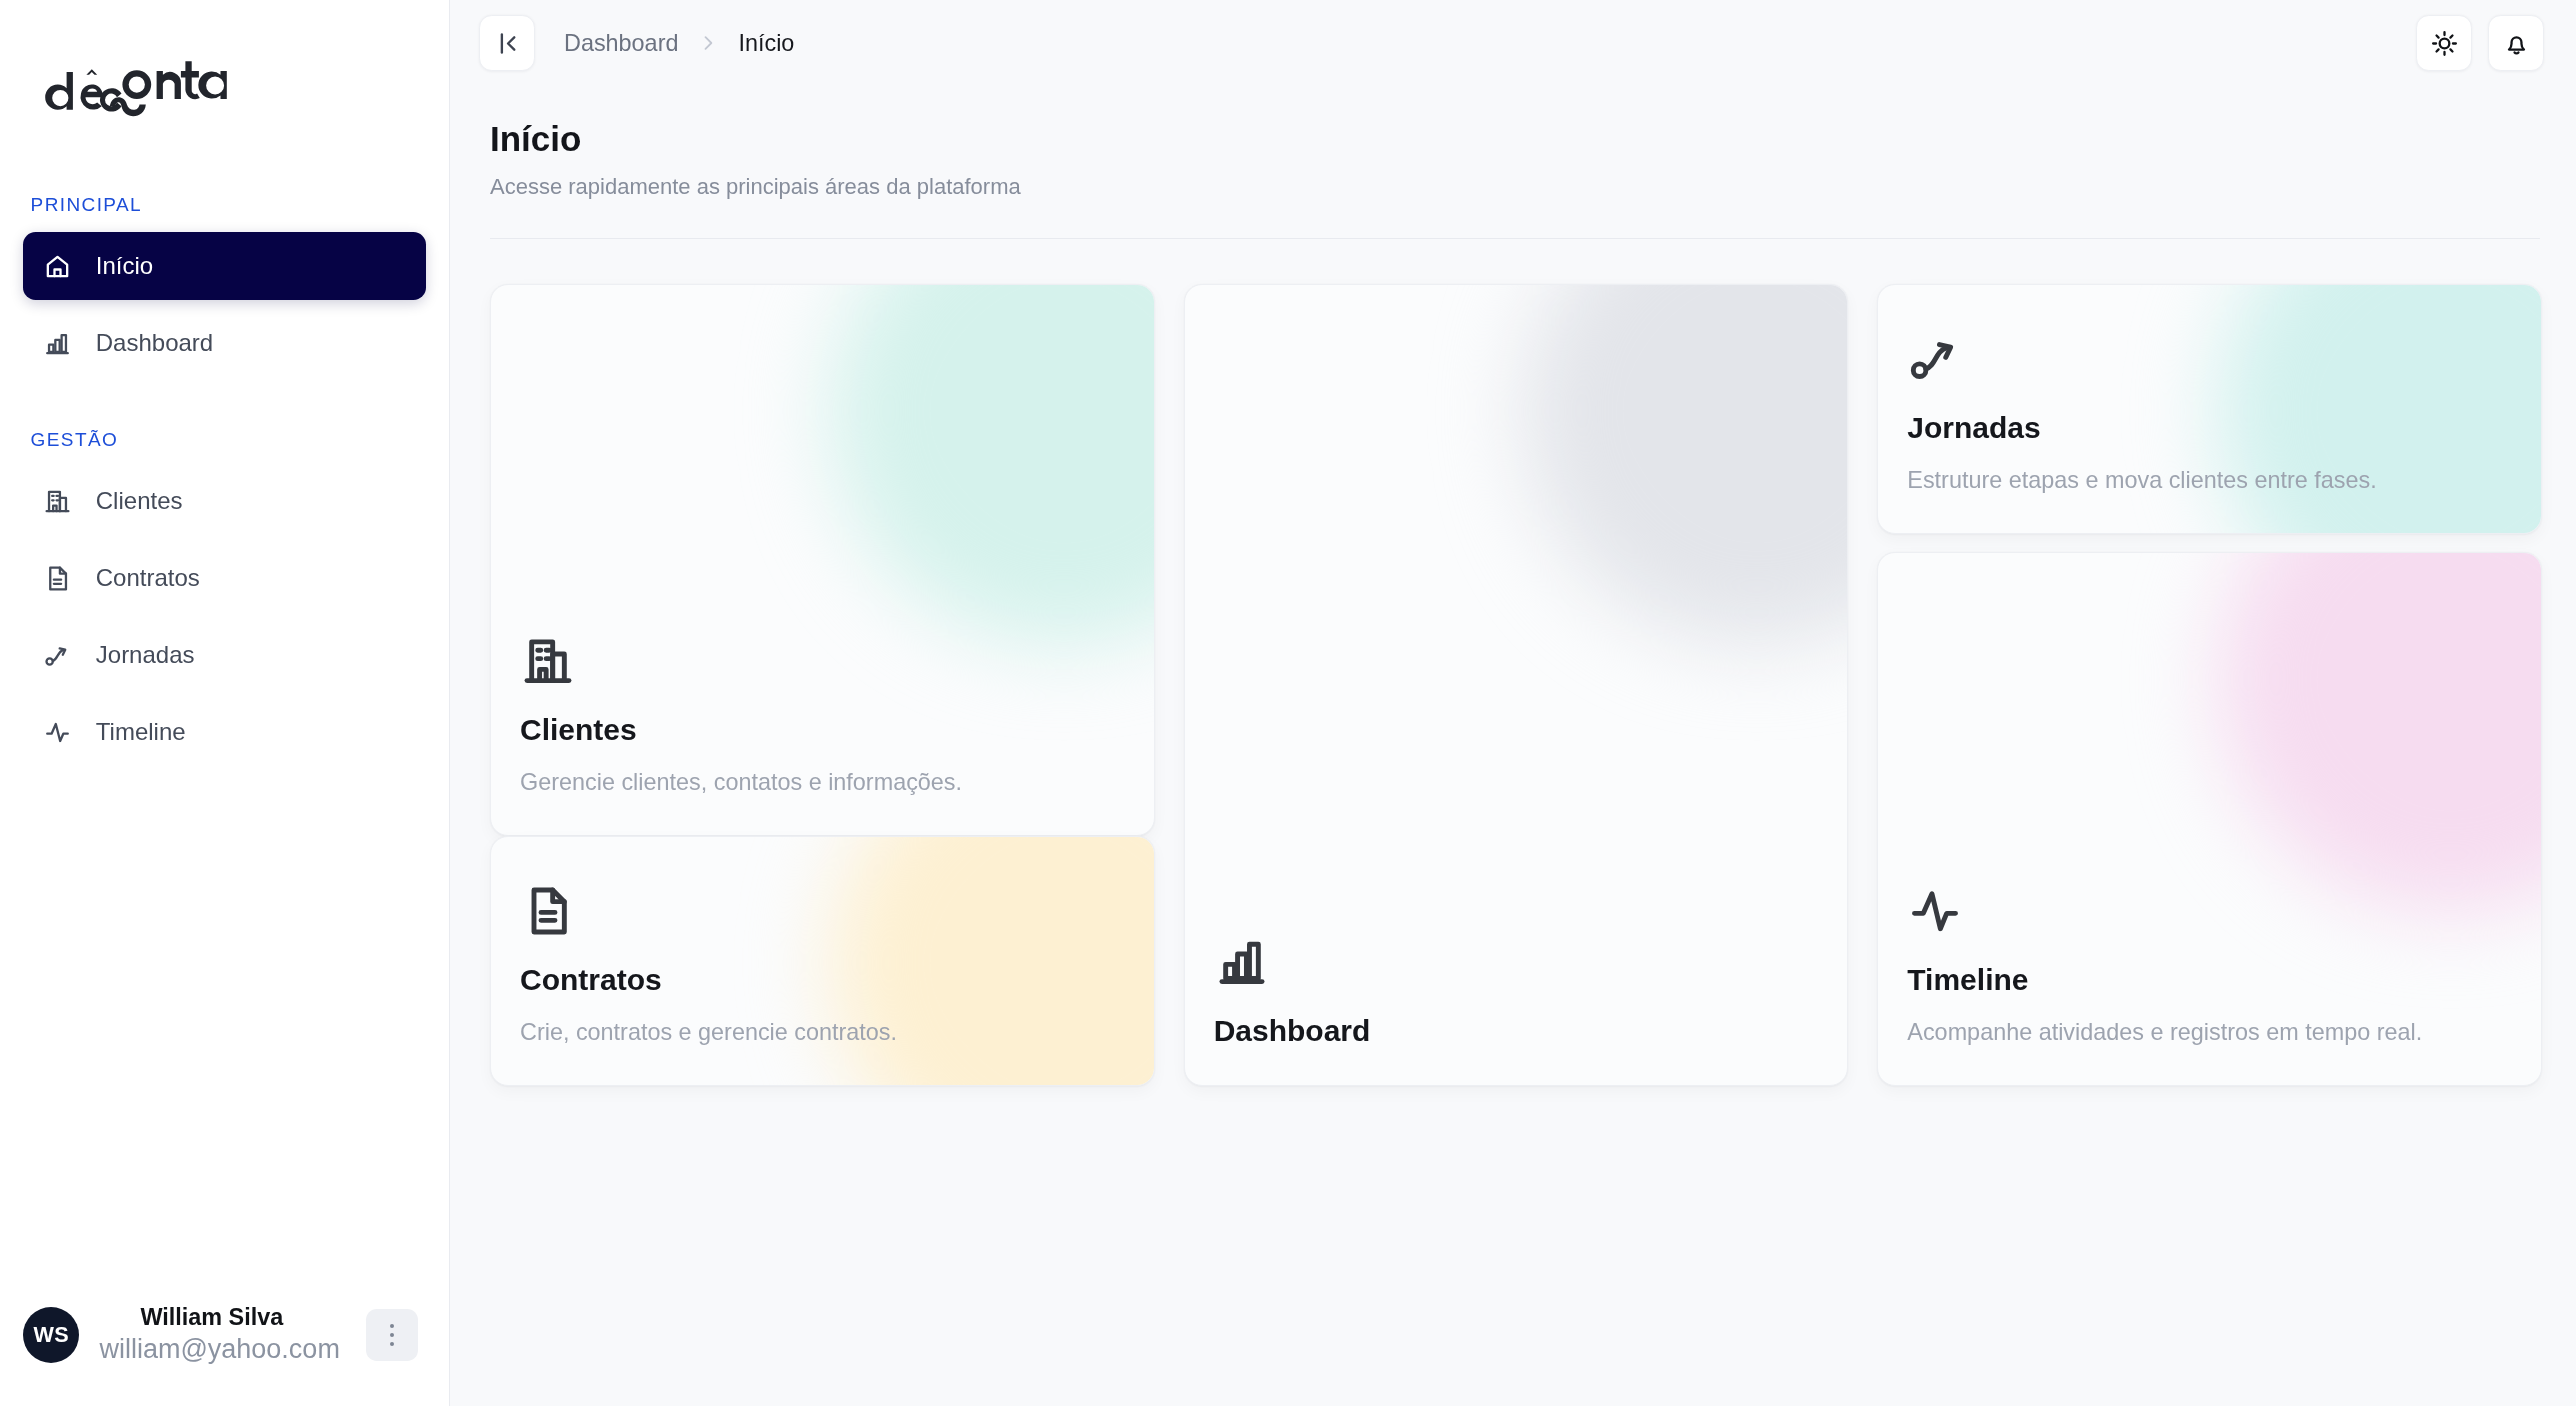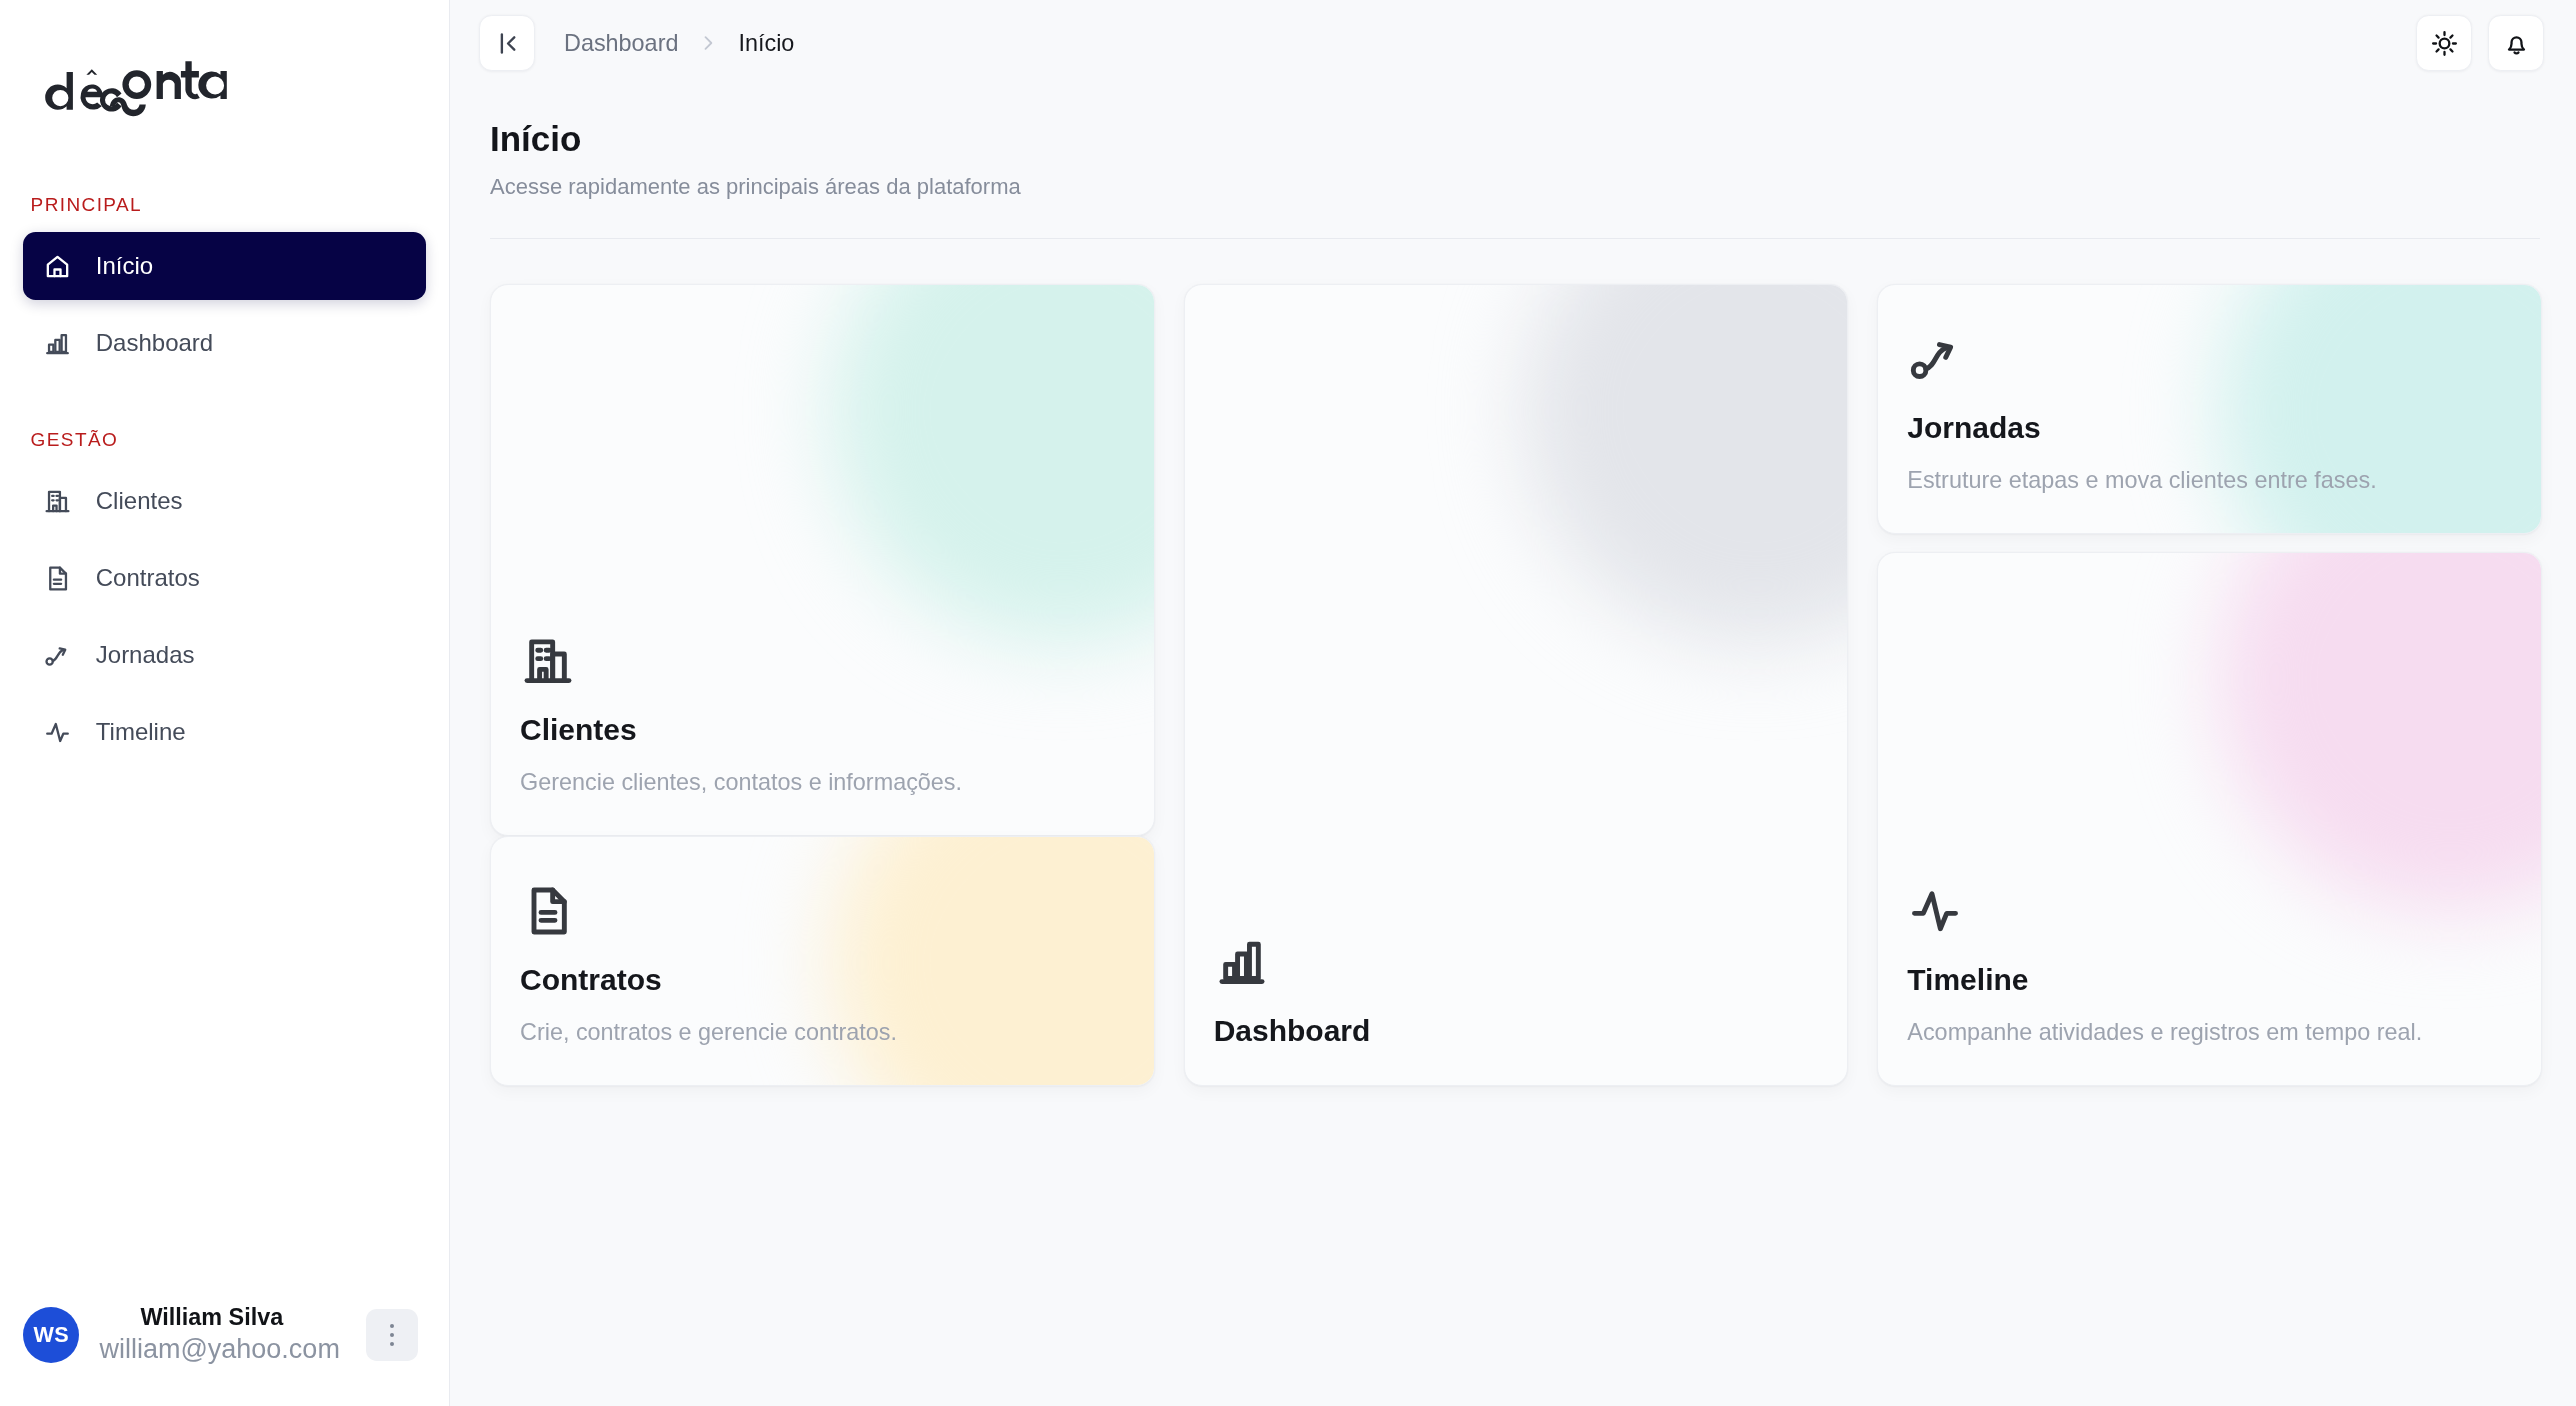--- a/index.html
+++ b/index.html
@@ -23,21 +23,21 @@
   .logo-wrap {
     height: 180px;
     display: flex; align-items: center;
     padding-left: 36px;
   }
   .logo { width: 216px; height: 72px; display:block; }
 
   .nav { padding: 0 23.4px; flex: 1 1 auto; }
   .nav-section-label {
     font-size: 19px; letter-spacing: 1.4px;
-    color: #b91c1c; font-weight: 400;
+    color: #1d4ed8; font-weight: 400;
     padding: 0 0 0 7.2px;
     margin-bottom: 16px;
   }
   .nav-group-principal { margin-top: 14.4px; }
   .nav-group-gestao { margin-top: 52px; }
 
   .nav-item {
     display: flex; align-items: center; gap: 23.4px;
     height: 68px; padding: 0 20px;
     border-radius: 12.6px;
@@ -58,21 +58,21 @@
 
   
   .user-footer {
     display: flex; align-items: center; gap: 20px;
     padding: 0 31px 0 23.4px;
     height: 108px;
     margin-bottom: 18px;
   }
   .avatar {
     width: 56px; height: 56px; border-radius: 50%;
-    background: #1d4ed8; color: #fff;
+    background: #0f172a; color: #fff;
     display: flex; align-items: center; justify-content: center;
     font-size: 21.6px; font-weight: 700; letter-spacing: 0.5px;
     flex: 0 0 56px;
   }
   .user-meta { flex: 1 1 auto; min-width: 0; }
   .user-name { font-size: 23.4px; color: #111317; font-weight: 700; line-height: 1.25; margin-left: 41px; }
   .user-email { font-size: 27px; color: #8b93a1; line-height: 1.3; }
   .kebab-btn {
     width: 52px; height: 52px; border-radius: 10.8px;
     background: #eef0f4;

